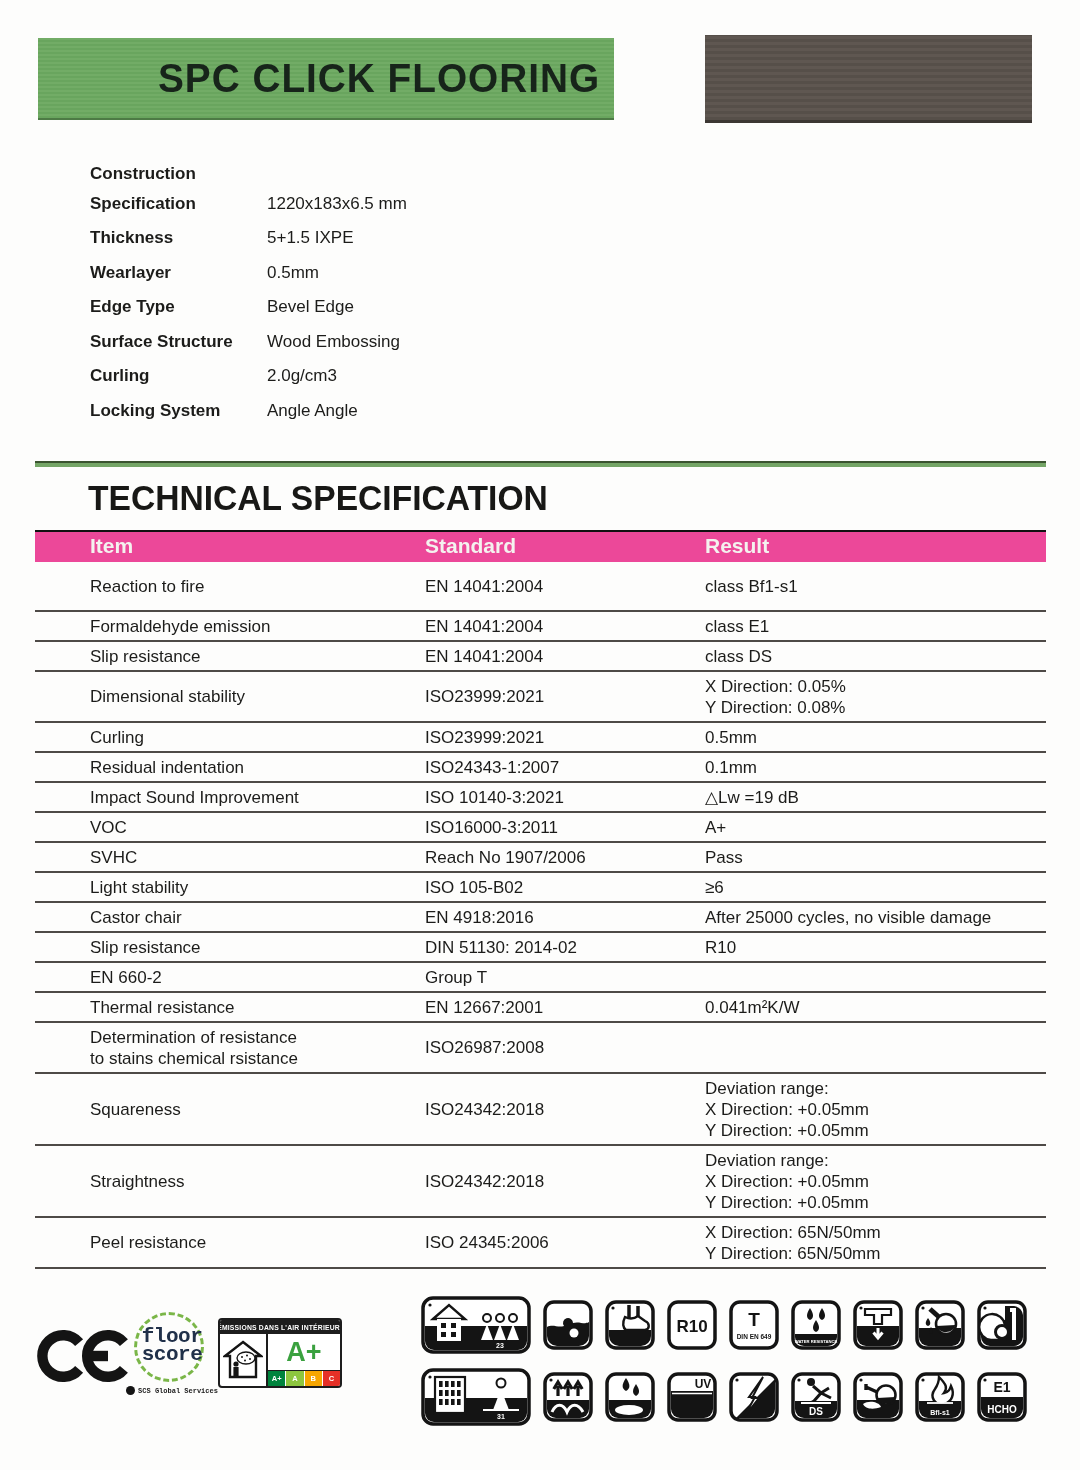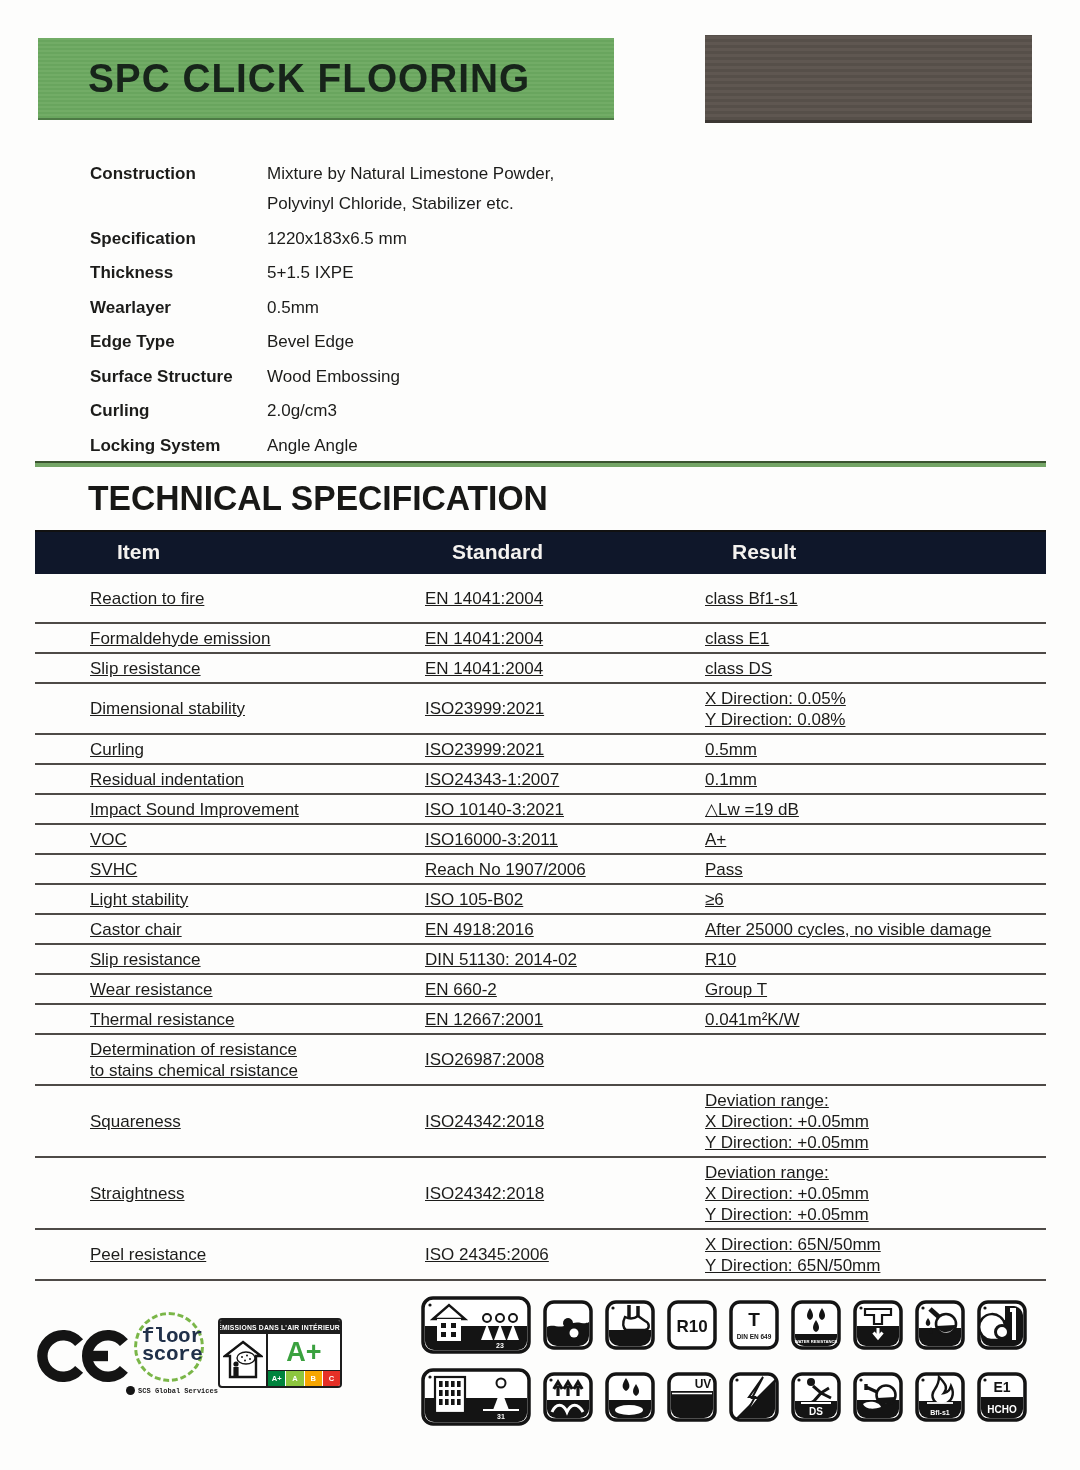--- a/index.html
+++ b/index.html
@@ -2,21 +2,21 @@
 <html><head>
 <meta charset="utf-8">
 <style>
   html,body{margin:0;padding:0;}
   body{background:#ffffff;font-family:"Liberation Sans",sans-serif;color:#1c1c1a;}
   .page{position:relative;width:1080px;height:1470px;background:#fdfdfc;overflow:hidden;}
 
   
   .banner-green{position:absolute;left:38px;top:38px;width:576px;height:80px;
     background:repeating-linear-gradient(0deg,#69a55e 0 2px,#72ac66 2px 4px);
-    border-bottom:2px solid #4d7a45;display:flex;align-items:center;}
+    border-bottom:2px solid #4d7a45;display:flex;align-items:center;justify-content:flex-end;}
   .banner-green .title{margin-left:50px;font-size:40px;font-weight:800;letter-spacing:1px;
     color:#17241a;transform:scaleX(.97);transform-origin:left center;white-space:nowrap;}
   .banner-wood{position:absolute;left:705px;top:35px;width:327px;height:85px;
     background:repeating-linear-gradient(0deg,#564f49 0 3px,#5f5751 3px 6px);
     border-bottom:3px solid #3c3733;}
 
   
   .specs{position:absolute;left:90px;top:147px;width:660px;margin-top:16px;}
   .spec-row{display:grid;grid-template-columns:177px 1fr;margin-bottom:8.5px;
     font-size:17px;line-height:21px;}
@@ -26,28 +26,28 @@
   .spec-row.tall .val{line-height:30px;}
 
   
   .divider{position:absolute;left:35px;top:461px;width:1011px;height:4px;
     background:#74a566;border-top:2px solid #3a532f;}
   .section-title{position:absolute;left:88px;top:478px;font-size:35px;font-weight:800;
     color:#181816;letter-spacing:0;transform:scaleX(.96);transform-origin:left center;margin:0;}
 
   
   .spec-table{position:absolute;left:35px;top:530px;width:1011px;}
-  .thead{display:grid;grid-template-columns:335px 280px 1fr;padding-left:82px;height:44px;
-    align-items:center;background:#0f172a;color:#f4f2ef;font-size:21px;font-weight:600;
+  .thead{display:grid;grid-template-columns:335px 280px 1fr;padding-left:55px;height:32px;
+    align-items:center;background:#ec4899;color:#f4f2ef;font-size:21px;font-weight:600;
     box-shadow:inset 0 2px 0 #111;}
   .trow{display:grid;grid-template-columns:335px 280px 1fr;padding:3.5px 0 3.5px 55px;
     min-height:29px;align-items:center;border-bottom:2px solid #4e4a47;
     font-size:17px;line-height:21px;box-sizing:border-box;}
   .trow.first{min-height:50px;}
-  .trow .cell{padding-right:8px;text-decoration:underline;}
+  .trow .cell{padding-right:8px;}
 
   
   .ce{position:absolute;left:36px;top:1318px;width:96px;height:76px;}
   .floorscore{position:absolute;left:124px;top:1310px;width:96px;height:100px;font-family:Liberation Mono, monospace;}
   .fs-circle{position:absolute;left:10px;top:2px;width:70px;height:70px;border:3px dashed #7ab648;
     border-radius:50%;box-sizing:border-box;}
   .fs-text{position:absolute;left:0;top:18px;width:96px;text-align:center;color:#203049;
     font-weight:bold;font-size:21px;line-height:18px;letter-spacing:-0.5px;}
   .fs-sub{position:absolute;left:0;top:76px;width:96px;text-align:center;font-size:7px;
     font-weight:bold;color:#222;display:flex;align-items:center;justify-content:center;gap:3px;}
@@ -81,22 +81,20 @@
 <div class="page">
 
   <div class="banner-green">
     <span class="title">SPC CLICK FLOORING</span>
   </div>
   <div class="banner-wood"></div>
 
   <div class="specs">
     <div class="spec-row tall">
       <div class="lab">Construction</div>
-      <div class="val ml">Mixture by Natural Limestone Powder,
-Polyvinyl Chloride, Stabilizer etc.</div>
     </div>
     <div class="spec-row">
       <div class="lab">Specification</div>
       <div class="val">1220x183x6.5 mm</div>
     </div>
     <div class="spec-row">
       <div class="lab">Thickness</div>
       <div class="val">5+1.5 IXPE</div>
     </div>
     <div class="spec-row">
@@ -185,21 +183,20 @@
       <div class="cell">Castor chair</div>
       <div class="cell">EN 4918:2016</div>
       <div class="cell">After 25000 cycles, no visible damage</div>
     </div>
     <div class="trow">
       <div class="cell">Slip resistance</div>
       <div class="cell">DIN 51130: 2014-02</div>
       <div class="cell">R10</div>
     </div>
     <div class="trow">
-      <div class="cell">Wear resistance</div>
       <div class="cell">EN 660-2</div>
       <div class="cell">Group T</div>
     </div>
     <div class="trow">
       <div class="cell">Thermal resistance</div>
       <div class="cell">EN 12667:2001</div>
       <div class="cell">0.041m²K/W</div>
     </div>
     <div class="trow">
       <div class="cell ml">Determination of resistance

